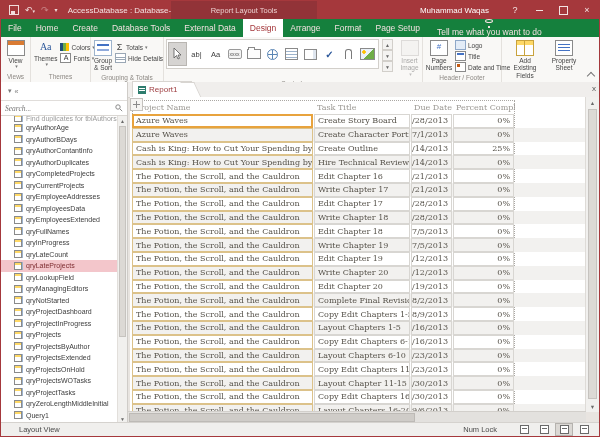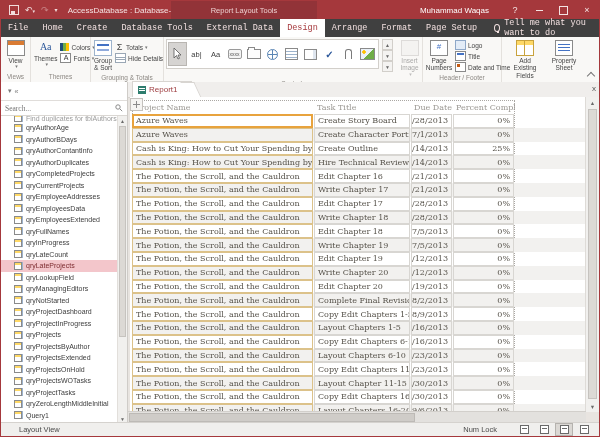--- a/index.html
+++ b/index.html
@@ -16,24 +16,24 @@
   .doc-title{margin-left:10px;color:#f5e4e4;white-space:nowrap;}
   .ctx-strip{position:absolute;left:170px;top:0;width:146px;height:18px;background:#923338;display:flex;align-items:center;justify-content:center;}
   .ctx-strip span{color:#eccfcf;font-size:7.5px;}
   .tb-right{position:absolute;right:0;top:0;height:18px;display:flex;align-items:center;}
   .tb-user{font-size:8px;color:#fff;margin-right:14px;}
   .winbtn{width:24px;height:18px;display:flex;align-items:center;justify-content:center;font-size:9px;color:#f4e3e3;cursor:default;}
   .maxbox{width:7px;height:7px;border:1px solid #f4e3e3;display:inline-block;}
   .minbar{width:7px;height:1px;background:#f4e3e3;display:inline-block;}
 
   
-  .tabrow{position:absolute;left:0;top:18px;right:0;height:18px;background:#404040;display:flex;align-items:stretch;font-size:8.5px;color:#f3e1e1;font-family:Liberation Mono, monospace;}
+  .tabrow{position:absolute;left:0;top:18px;right:0;height:18px;background:#15803d;display:flex;align-items:stretch;font-size:8.5px;color:#f3e1e1;}
   .rtab{display:flex;align-items:center;padding:0 7px;cursor:pointer;white-space:nowrap;}
   .rtab.active{background:#fff;color:#a5383c;}
-  .tellme{display:flex;align-items:center;gap:4px;margin-left:10px;color:#f3e1e1;}
+  .tellme{display:flex;align-items:center;gap:4px;margin-left:10px;color:#f3e1e1;flex-direction:column;}
   .bulb{width:6px;height:6px;border:1px solid #f3e1e1;border-radius:50%;position:relative;}
   .bulb::after{content:"";position:absolute;left:1.5px;top:6px;width:2px;height:2px;background:#f3e1e1;}
 
   
   .ribbon{position:absolute;left:0;top:36px;right:0;height:45px;background:#f9f8f6;border-bottom:1px solid #7f1d1d;display:flex;}
   .grp{position:relative;border-right:1px solid #e4e1dd;display:flex;flex-direction:column;box-sizing:border-box;}
   .grp-body{flex:1;display:flex;align-items:flex-start;padding:2px 2px 0 2px;gap:2px;}
   .grp-label{height:10px;font-size:6.5px;color:#8d8984;text-align:center;line-height:10px;white-space:nowrap;}
   .bigbtn{display:flex;flex-direction:column;align-items:center;justify-content:flex-start;font-size:6.5px;color:#444;text-align:center;line-height:1.15;cursor:pointer;padding:1px 1px;}
   .bigbtn .bicon{width:16px;height:14px;margin-bottom:1px;position:relative;}
@@ -86,21 +86,21 @@
   .galscroll span{width:9px;height:9px;border:1px solid #d2cfca;background:#f4f3f1;font-size:5px;color:#666;display:flex;align-items:center;justify-content:center;cursor:pointer;}
   .ribbon-collapse{position:absolute;right:4px;bottom:3px;width:9px;height:9px;cursor:pointer;}
   .ribbon-collapse::before{content:"";position:absolute;left:2px;top:3px;width:5px;height:5px;border-left:1px solid #777;border-top:1px solid #777;transform:rotate(45deg);}
 
   
   .navpane{position:absolute;left:0;top:81px;width:127px;bottom:13px;background:#fff;border-right:1px solid #cfccc8;box-sizing:border-box;display:flex;flex-direction:column;}
   .nav-head{height:18px;display:flex;align-items:center;padding:0 4px;border-bottom:1px solid #e0ddda;}
   .nav-title{font-size:11px;color:#8d3c40;flex:1;white-space:nowrap;}
   .nav-head .nh-ic{font-size:7px;color:#7a7a7a;margin-left:3px;cursor:pointer;}
   .nav-search{height:14px;display:flex;align-items:center;border-bottom:1px solid #dad7d3;padding:0 4px;}
-  .nav-search input{flex:1;border:none;outline:none;font-family:"Liberation Serif",serif;font-size:7.5px;color:#8a8a8a;background:transparent;padding:0;min-width:0;}
+  .nav-search input{flex:1;border:none;outline:none;font-family:"Liberation Serif",serif;font-style:italic;font-size:7.5px;color:#8a8a8a;background:transparent;padding:0;min-width:0;}
   .nav-list{flex:1;position:relative;overflow:hidden;}
   .nav-items{position:absolute;left:0;top:0;right:9px;}
   .nav-item{height:11.5px;display:flex;align-items:center;padding-left:13px;font-size:7px;color:#3c3c3c;white-space:nowrap;cursor:pointer;}
   .nav-item.partial{height:6px;overflow:hidden;align-items:flex-end;color:#9a9a9a;}
   .nav-item.selected{background:#f3c6cb;color:#7c2b2f;}
   .qicon{width:9px;height:8px;position:relative;margin-right:3px;flex:none;}
   .qicon::before{content:"";position:absolute;right:0;top:0;width:6px;height:6px;background:#fff;border:1px solid #9db3cc;}
   .qicon::after{content:"";position:absolute;left:0;bottom:0;width:6px;height:6px;background:#fff;border:1px solid #8a8a8a;box-shadow:inset 0 2px 0 #ffd966;}
   .nav-scroll{position:absolute;right:0;top:0;width:9px;bottom:0;background:#f1f0ee;border-left:1px solid #e2dfdb;}
   .nav-scroll .arr{position:absolute;left:0;width:9px;height:9px;font-size:5px;color:#6a6a6a;display:flex;align-items:center;justify-content:center;cursor:pointer;}

